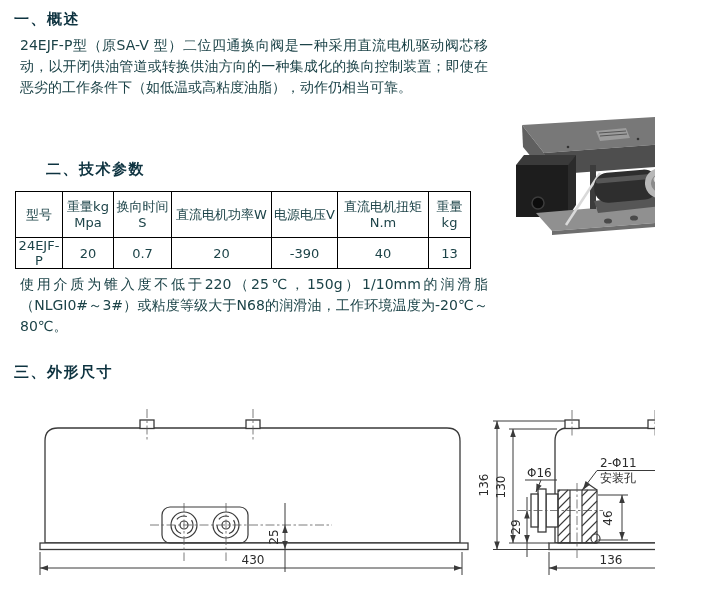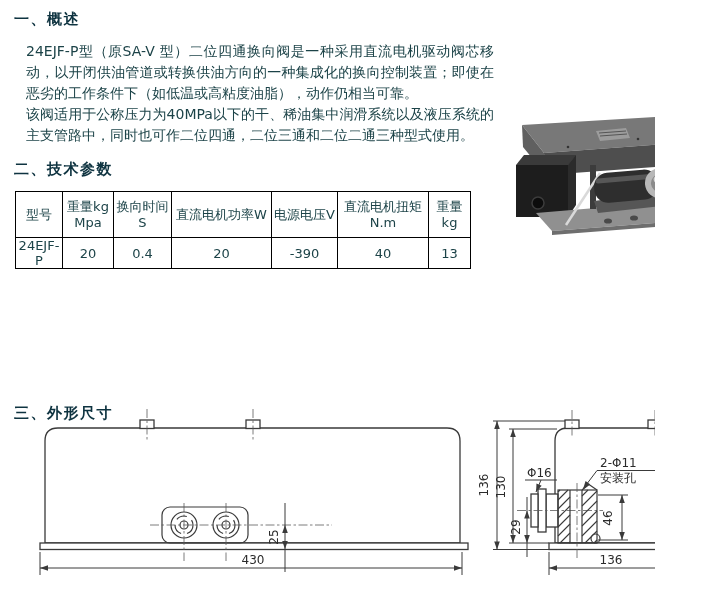--- a/index.html
+++ b/index.html
@@ -1,20 +1,20 @@
 <!DOCTYPE html>
 <html><head>
 <meta charset="utf-8">
 <style>
   html,body{margin:0;padding:0;background:#fff;}
   .page{position:relative;width:655px;height:602px;background:#ffffff;
         font-family:"DejaVu Sans",sans-serif;overflow:hidden;}
   .h{position:absolute;left:14px;margin:0;font-size:15px;font-weight:bold;
      color:#0e3340;letter-spacing:1.5px;}
-  .txt{position:absolute;left:14px;width:468px;margin:12px;font-size:14px;
+  .txt{position:absolute;left:14px;width:468px;margin:6px;font-size:14px;
        line-height:21px;color:#1c4348;text-align:justify;}
   table.params{position:absolute;left:15px;top:191px;width:455px;
        border-collapse:collapse;table-layout:fixed;color:#1c4348;}
   table.params th,table.params td{border:1px solid #000;text-align:center;
        vertical-align:middle;font-weight:normal;font-size:13px;padding:0;}
   table.params thead tr{height:46px;}
   table.params tbody tr{height:26px;}
   .sub{display:block;line-height:15px;}
   .l1{display:block;line-height:16px;}
   svg text{font-family:"DejaVu Sans",sans-serif;}
@@ -26,21 +26,20 @@
   .hat{stroke:#3a3a3a;stroke-width:1.1;}
 </style>
 </head>
 <body>
 
 <div class="page">
 
   <h3 class="h" style="top:10px;">一、概述</h3>
   <div class="txt" style="top:29px;">
     <p style="margin:0;">24EJF-P型（原SA-V 型）二位四通换向阀是一种采用直流电机驱动阀芯移动，以开闭供油管道或转换供油方向的一种集成化的换向控制装置；即使在恶劣的工作条件下（如低温或高粘度油脂），动作仍相当可靠。</p>
-    <p style="margin:0;">该阀适用于公称压力为40MPa以下的干、稀油集中润滑系统以及液压系统的主支管路中，同时也可作二位四通，二位三通和二位二通三种型式使用。</p>
   </div>
 
   <svg width="200" height="124" viewBox="0 0 200 124" style="position:absolute;left:508px;top:113px;">
     <g>
 
       <polygon points="14,12 148,4 172,30 36,40" fill="#787878"></polygon>
       <polygon points="14,12 36,40 38,62 15,34" fill="#606060"></polygon>
       <polygon points="36,40 172,30 174,52 38,62" fill="#4e4e4e"></polygon>
 
       <polygon points="88,18 118,15 122,25 92,28" fill="#9c9c9c"></polygon>
@@ -67,21 +66,21 @@
         <rect x="86" y="58" width="64" height="30" rx="14" fill="#2e2e2e"></rect>
         <rect x="88" y="63" width="60" height="5" rx="2.5" fill="#575757"></rect>
         <circle cx="152" cy="73" r="15" fill="#b8b8b8"></circle>
         <circle cx="152" cy="73" r="9" fill="#8b8b8b"></circle>
         <circle cx="149" cy="69" r="3" fill="#d8d8d8"></circle>
         <rect x="160" y="62" width="12" height="20" fill="#9a9a9a"></rect>
       </g>
     </g>
   </svg>
 
-  <h3 class="h" style="top:160px;">二、技术参数</h3>
+  <h3 class="h" style="top:160px;margin-left:32px;">二、技术参数</h3>
 
   <table class="params">
     <colgroup>
       <col style="width:47px">
         <col style="width:51px">
         <col style="width:58px">
       <col style="width:100px">
         <col style="width:66px">
         <col style="width:91px">
       <col style="width:42px">
@@ -115,31 +114,32 @@
         <th>
             <span class="l1">重量kg</span>
             <span class="sub"></span>
           </th>
       </tr>
     </thead>
     <tbody>
       <tr>
         <td>24EJF-P</td>
         <td>20</td>
-        <td>0.4</td>
+        <td>0.7</td>
         <td>20</td>
         <td>-390</td>
         <td>40</td>
         <td>13</td>
       </tr>
     </tbody>
   </table>
 
-
-  <h3 class="h" style="top:404px;">三、外形尺寸</h3>
+  <p class="txt" style="top:268px;">使用介质为锥入度不低于220（25℃，150g）1/10mm的润滑脂（NLGI0#～3#）或粘度等级大于N68的润滑油，工作环境温度为-20℃～80℃。</p>
+
+  <h3 class="h" style="top:363px;">三、外形尺寸</h3>
 
   <svg width="718" height="202" viewBox="0 400 718 202" style="position:absolute;left:0;top:400px;">
     <defs>
       <marker id="arr" viewBox="0 0 10 10" refX="10" refY="5" markerWidth="9" markerHeight="8" orient="auto-start-reverse">
         <path d="M0,1.5 L10,5 L0,8.5 z" fill="#3a3a3a"></path>
       </marker>
     </defs>
 
     <g>
 

